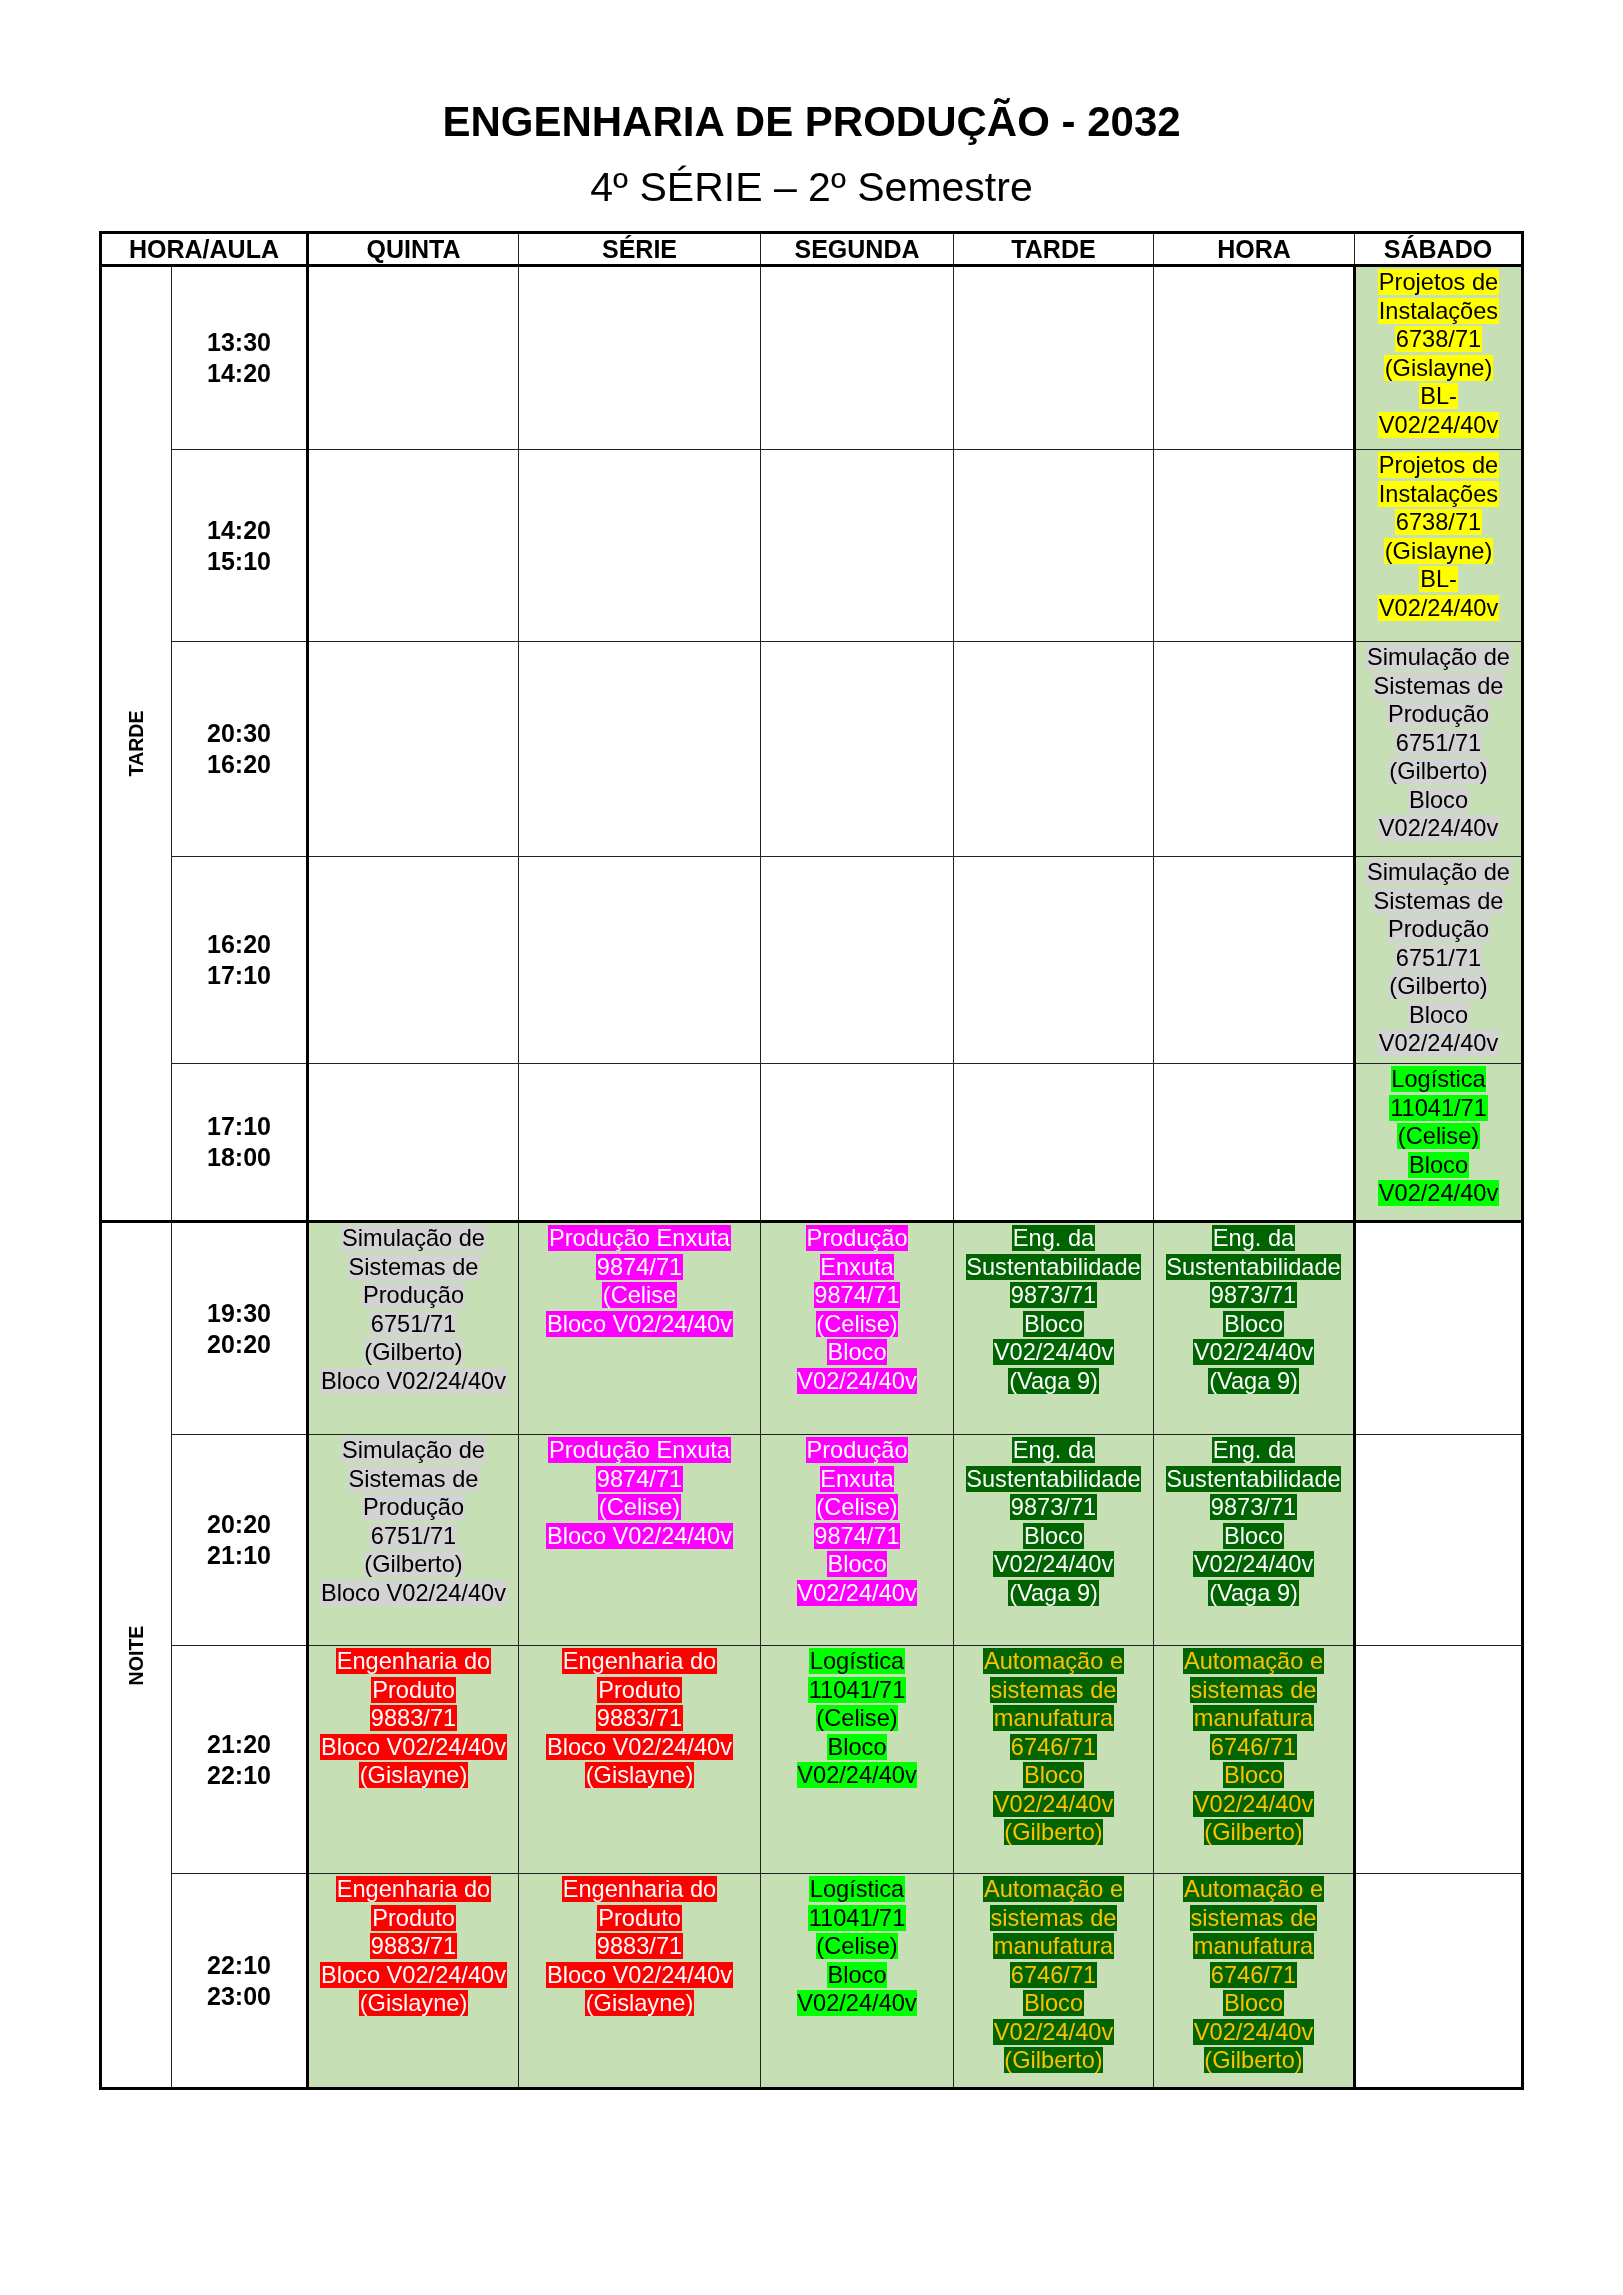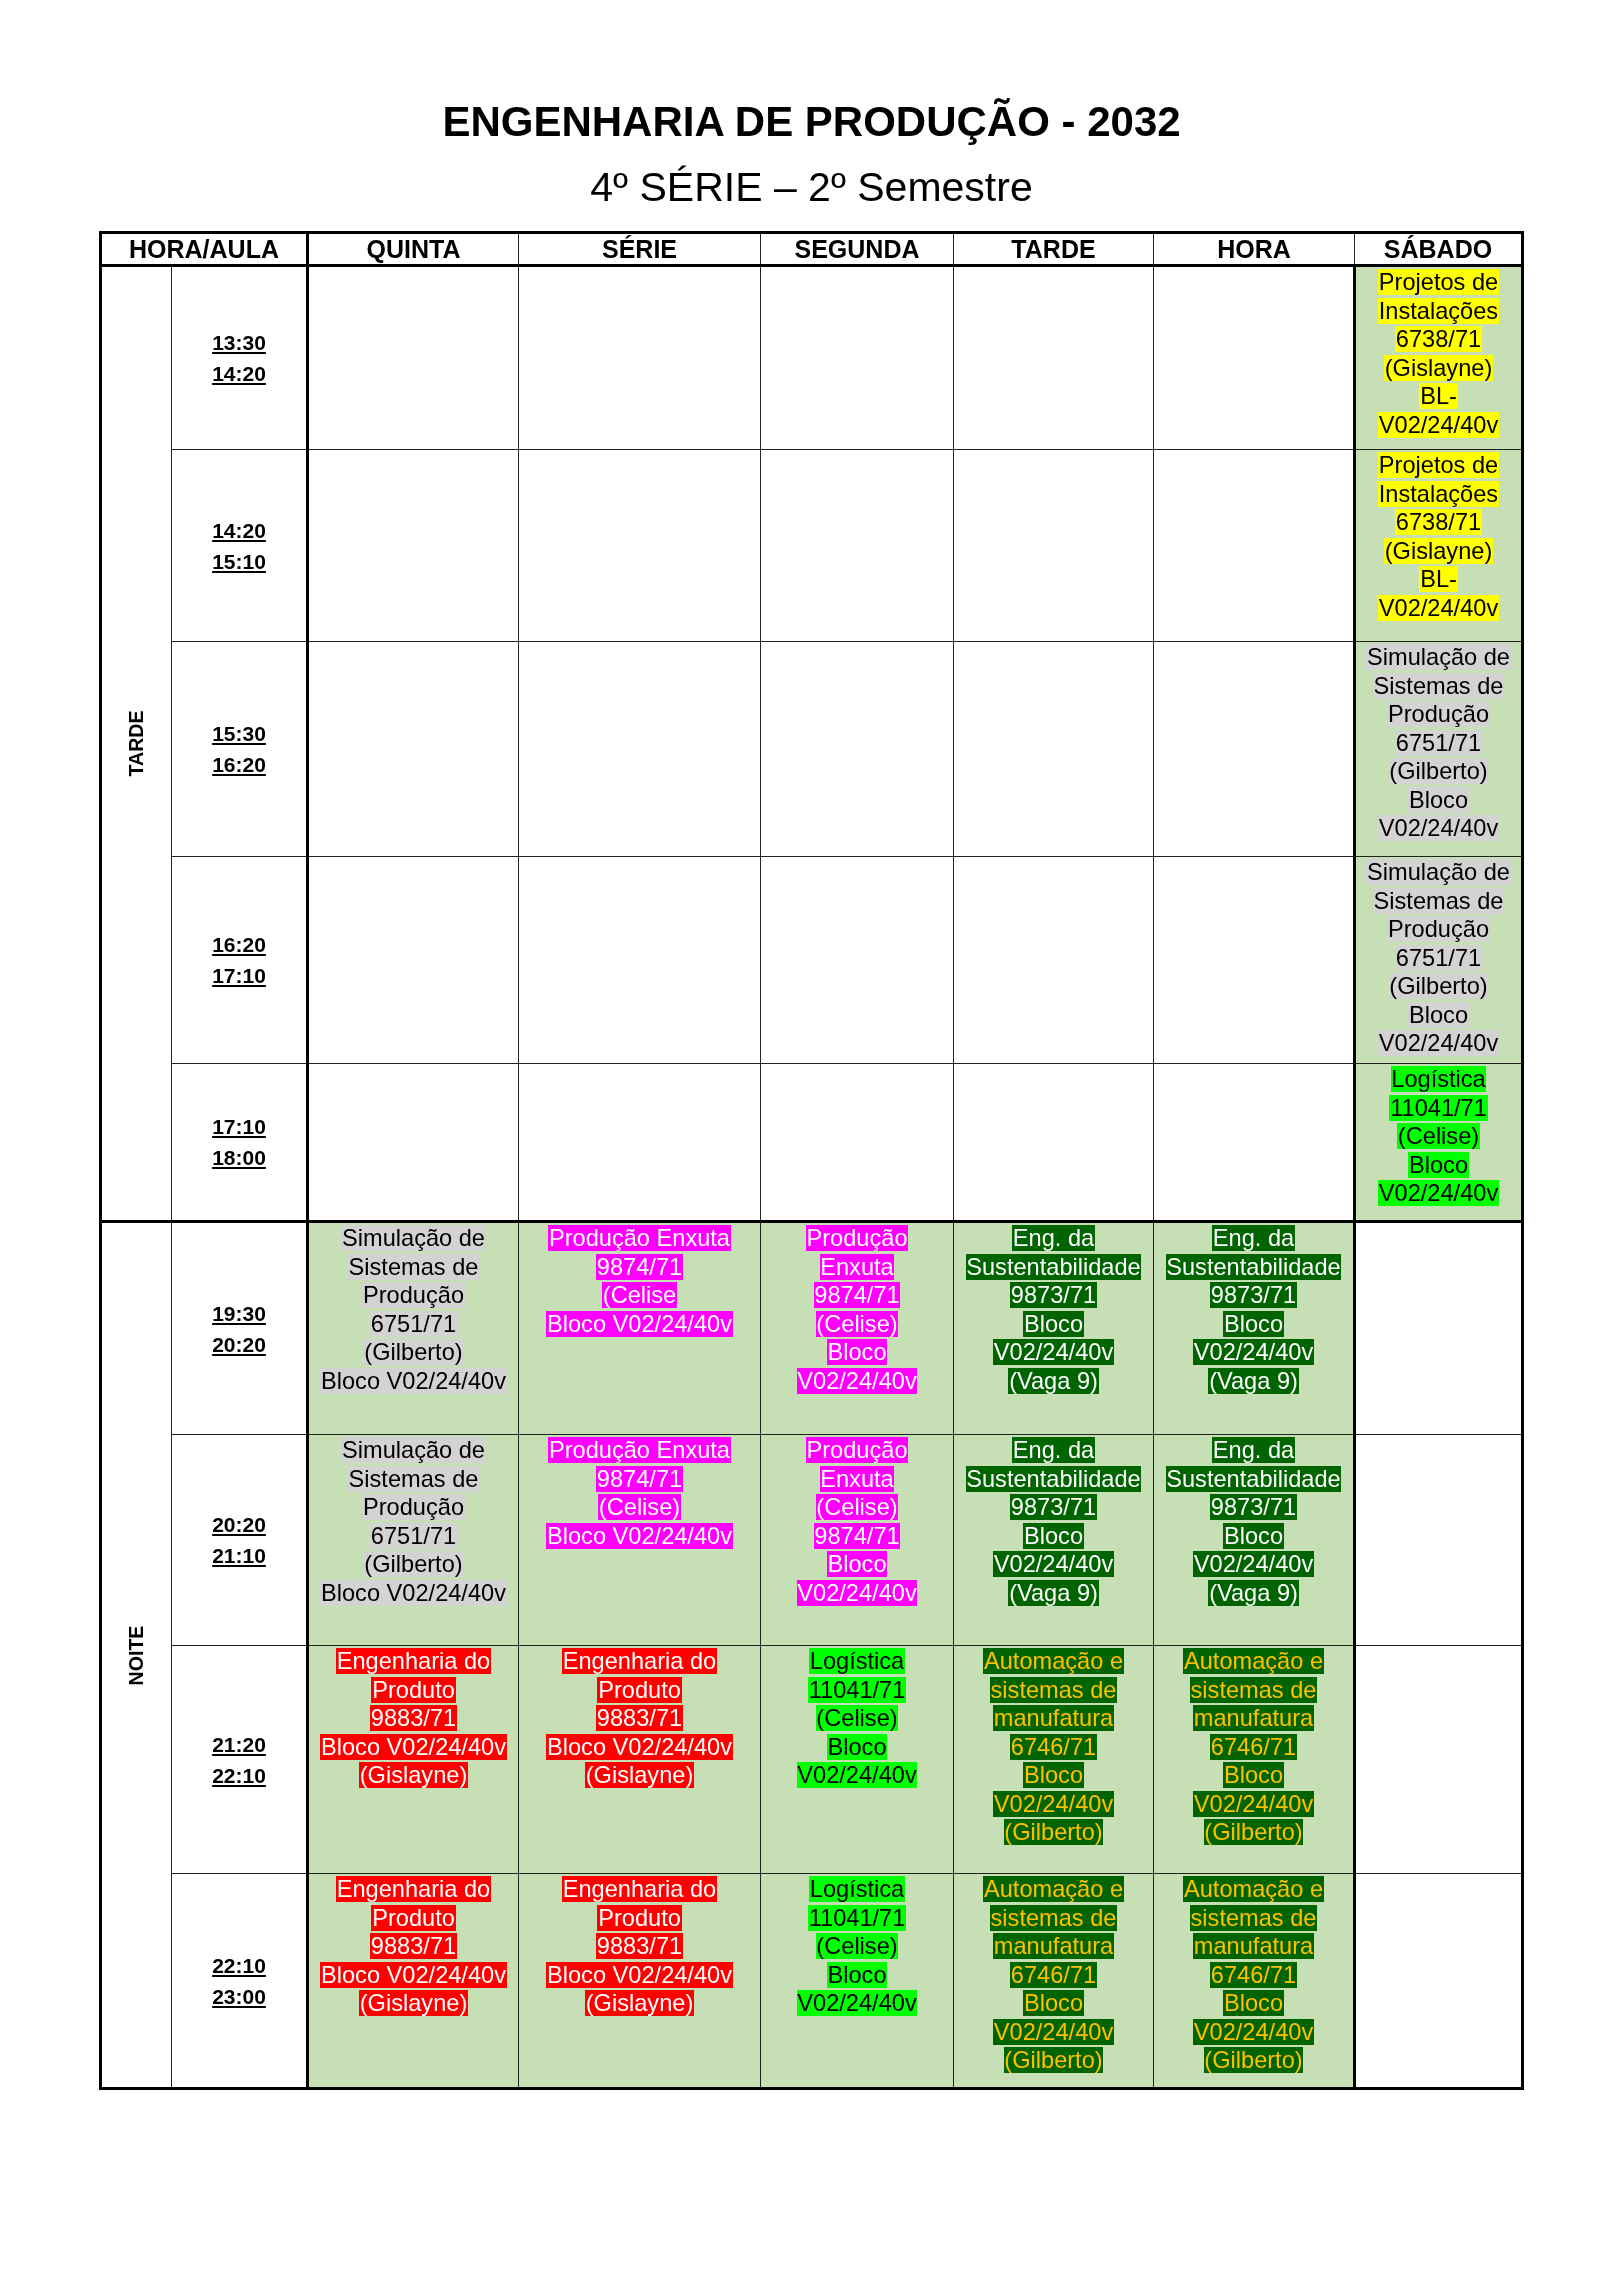--- a/index.html
+++ b/index.html
@@ -8,21 +8,21 @@
   .subtitle { position:absolute; left:0; width:1623px; top:164px; text-align:center; font-size:41px; }
   table.sched { position:absolute; left:99px; top:231px; border-collapse:collapse; table-layout:fixed; width:1423px; }
   table.sched td, table.sched th { border:1.3px solid #222; padding:0; text-align:center; vertical-align:top; }
   table.sched th { height:30px; font-size:25px; font-weight:bold; vertical-align:middle; border-top:3.9px solid #000; border-bottom:3.9px solid #000; }
   .outer-left { border-left:3.9px solid #000 !important; }
   .outer-right { border-right:3.9px solid #000 !important; }
   .thick-left { border-left:3.3px solid #000 !important; }
   .thick-bottom { border-bottom:3.9px solid #000 !important; }
   .period { vertical-align:middle !important; width:69px; }
   .period-label { display:inline-block; transform:rotate(-90deg); font-weight:bold; font-size:19.6px; white-space:nowrap; }
-  .time { vertical-align:middle !important; font-weight:bold; font-size:21px; line-height:31px;text-decoration:underline; }
+  .time { vertical-align:middle !important; font-weight:bold; font-size:25px; line-height:31px; }
   .green { background:#c6dfb4; }
   .cell-text { font-size:23.6px; line-height:28.5px; padding-top:1.3px; }
   .line { display:block; }
   .line span { padding:0 0.7px; }
 </style>
 </head>
 <body>
 
 <div class="title">ENGENHARIA DE PRODUÇÃO - 2032</div>
 <div class="subtitle">4º SÉRIE – 2º Semestre</div>
@@ -88,21 +88,21 @@
             <div class="line"><span style="background: rgb(255, 255, 0); color: rgb(0, 0, 0);">Instalações</span></div>
             <div class="line"><span style="background: rgb(255, 255, 0); color: rgb(0, 0, 0);">6738/71</span></div>
             <div class="line"><span style="background: rgb(255, 255, 0); color: rgb(0, 0, 0);">(Gislayne)</span></div>
             <div class="line"><span style="background: rgb(255, 255, 0); color: rgb(0, 0, 0);">BL-</span></div>
             <div class="line"><span style="background: rgb(255, 255, 0); color: rgb(0, 0, 0);">V02/24/40v</span></div>
           </div>
         </td>
       </tr>
       <tr style="height: 215px;">
         <td class="time">
-          <div>15:30</div>
+          <div>20:30</div>
           <div>16:20</div>
         </td>
         <td class="thick-left"></td>
         <td class=""></td>
         <td class=""></td>
         <td class=""></td>
         <td class=""></td>
         <td class="outer-right thick-left green">
           <div class="cell-text">
             <div class="line"><span style="background: rgb(211, 211, 211); color: rgb(0, 0, 0);">Simulação de</span></div>

